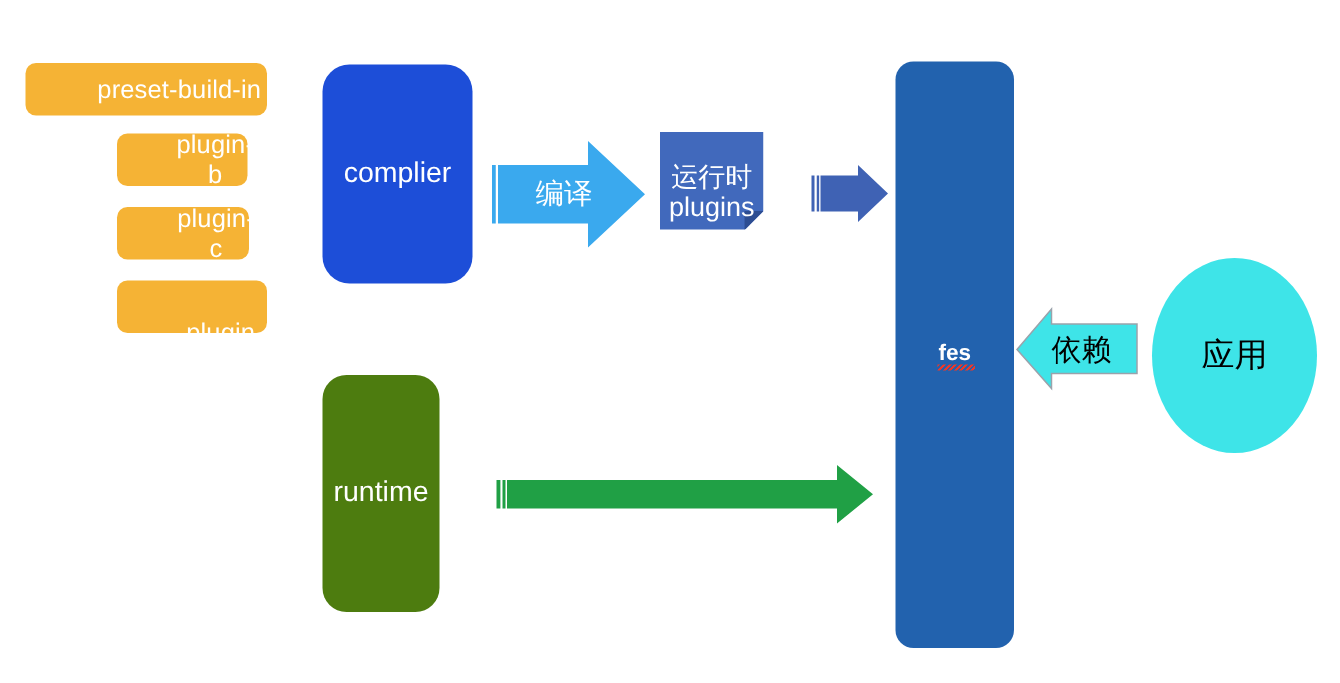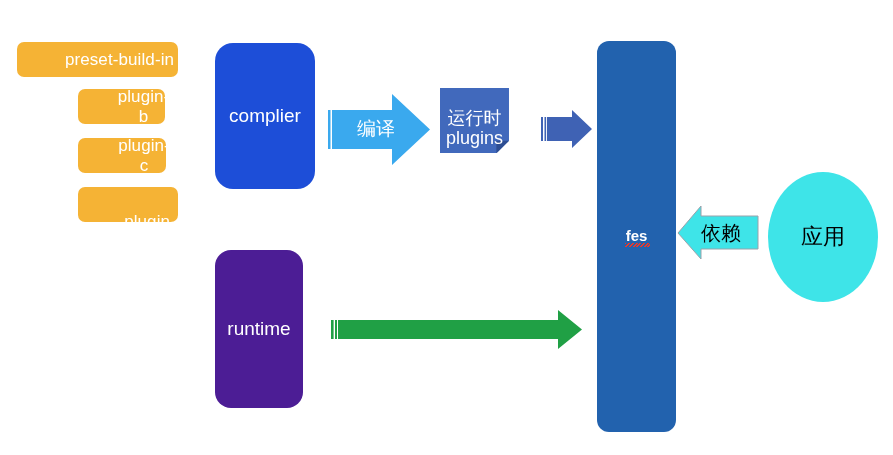--- a/index.html
+++ b/index.html
@@ -56,22 +56,22 @@
   
   #complier {
     left: 215px; top: 43px; width: 100px; height: 146px;
     background: #1d4ed8;
     border-radius: 18px;
     font-size: 19px;
   }
 
   
   #runtime {
-    left: 215px; top: 250px; width: 88px; height: 158px;
-    background: #4c1d95;
+    left: 215px; top: 250px; width: 78px; height: 158px;
+    background: #4d7c0f;
     border-radius: 16px;
     font-size: 19px;
   }
 
   
   #rt-plugins-wrap {
     position: absolute;
     left: 440px; top: 88px; width: 69px; height: 88px;
   }
   #rt-plugins-wrap svg { position: absolute; inset: 0; }

